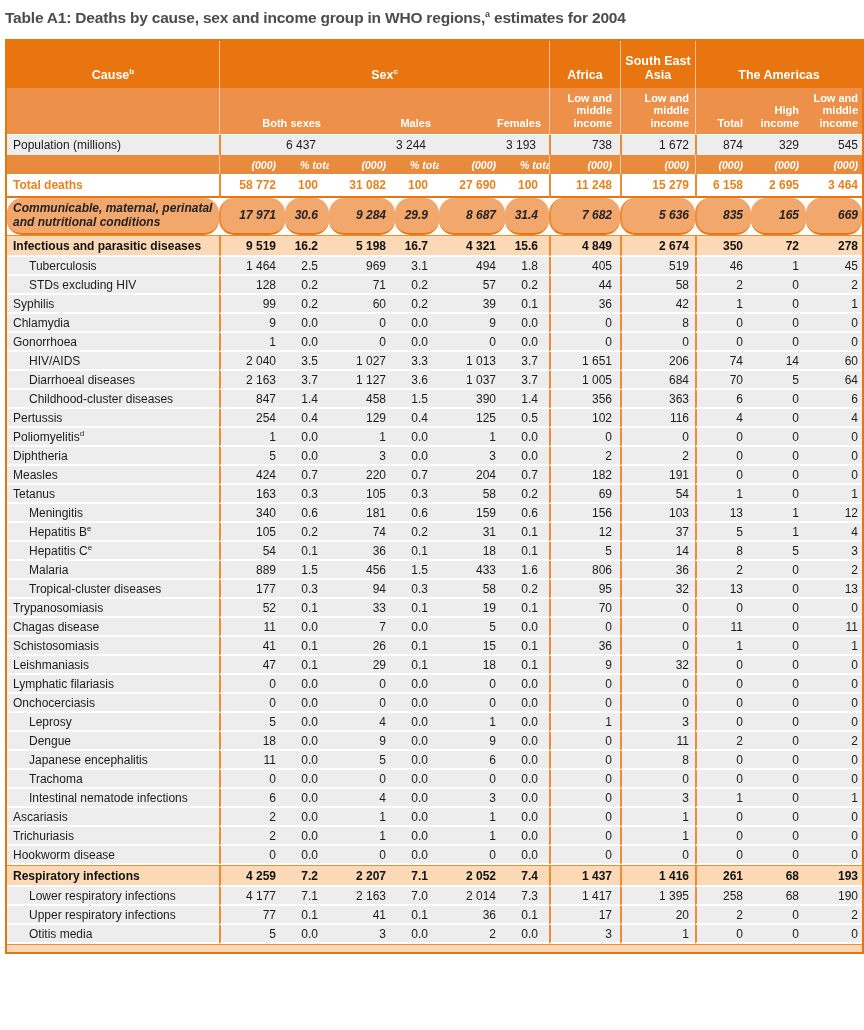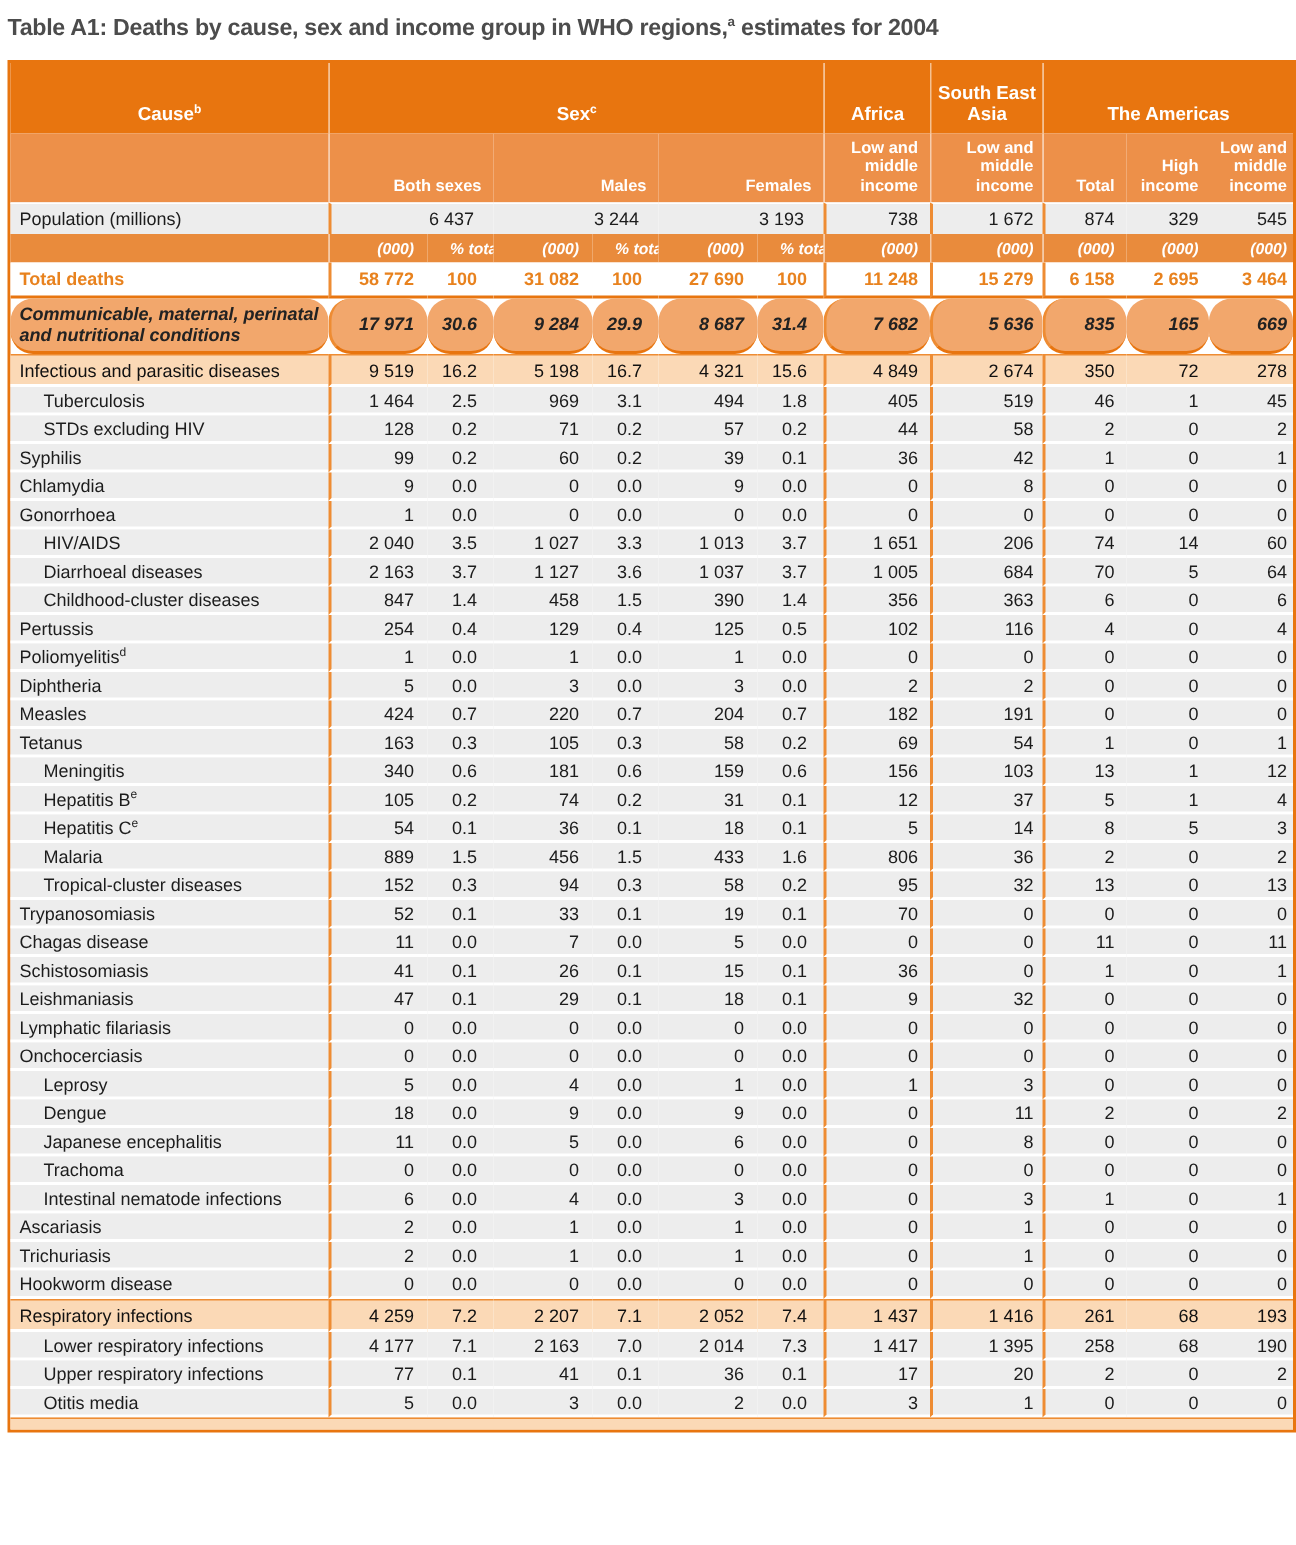--- a/index.html
+++ b/index.html
@@ -34,21 +34,21 @@
   .c11{text-align:right;padding-right:4px;}
   .popv{text-align:right;padding-right:13px;}
   
   tr.pop td{background:var(--row_bg);height:21px;border-top:1px solid #fff;}
   tr.units td{background:var(--units_bg);color:#fff;font-style:italic;font-size:10.5px;
     font-weight:bold;height:19px;padding-left:15px;}
   tr.row-total td{background:#fff;color:var(--accent_text);font-weight:bold;height:24px;
     border-bottom:2px solid var(--header_dark);}
   tr.row-group td{background:var(--group_bg);font-weight:bold;font-style:italic;color:#222;
     height:37px;border-bottom:2px solid var(--header_dark);white-space:normal;line-height:13.5px;border-radius:15px;}
-  tr.row-section td{background:var(--section_bg);font-weight:normal;color:#111;height:22px;
+  tr.row-section td{background:var(--section_bg);font-weight:bold;color:#111;height:22px;
     border-top:1px solid var(--line);border-bottom:2px solid #fff;}
   tr.row-l1 td,tr.row-l2 td{background:var(--row_bg);height:19px;border-bottom:2px solid #fff;}
   tr.row-l1 td.label{padding-left:22px;}
   tr.row-l2 td.label{}
   td.label sup{font-size:8px;}
   tr.sliver td{background:var(--section_bg);height:8px;border-top:1px solid var(--line);}
 </style>
 </head>
 <body>
 
@@ -391,21 +391,21 @@
           <td class="c5">433</td>
           <td class="c6">1.6</td>
           <td class="c7 osep">806</td>
           <td class="c8 osep">36</td>
           <td class="c9 osep">2</td>
           <td class="c10">0</td>
           <td class="c11">2</td>
         </tr>
         <tr class="row-l1">
           <td class="label">Tropical-cluster diseases</td>
-          <td class="c1 osep">152</td>
+          <td class="c1 osep">177</td>
           <td class="c2">0.3</td>
           <td class="c3">94</td>
           <td class="c4">0.3</td>
           <td class="c5">58</td>
           <td class="c6">0.2</td>
           <td class="c7 osep">95</td>
           <td class="c8 osep">32</td>
           <td class="c9 osep">13</td>
           <td class="c10">0</td>
           <td class="c11">13</td>

